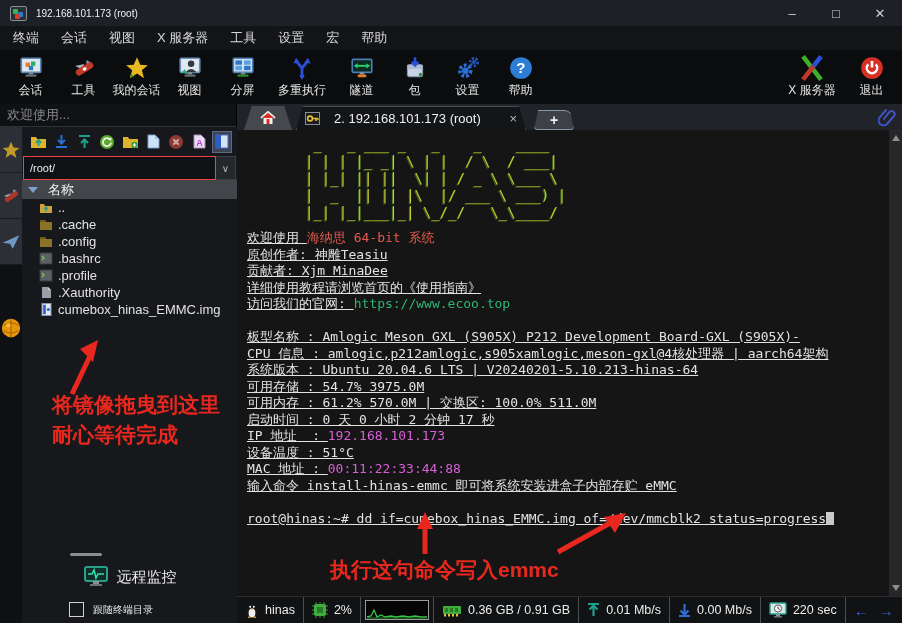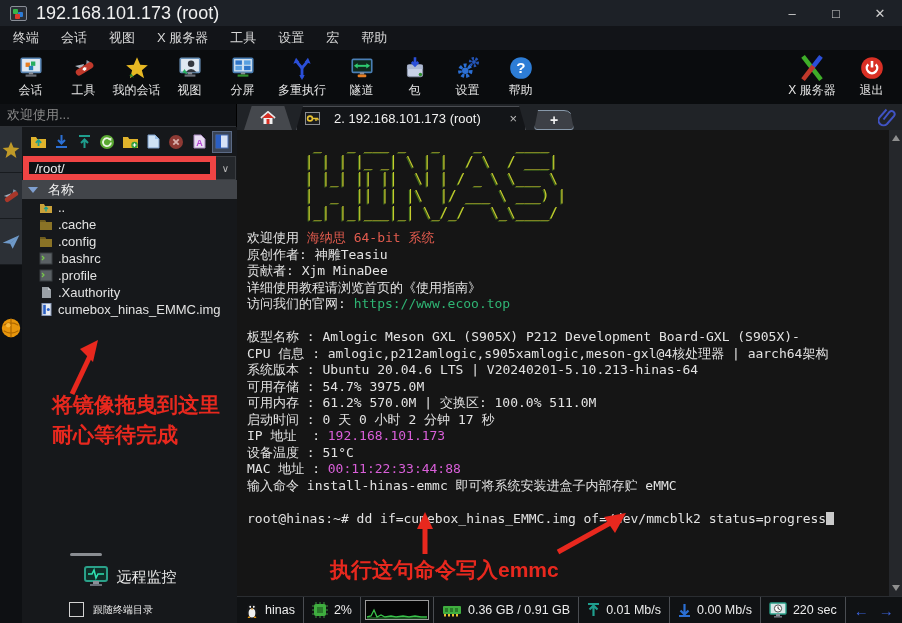--- a/index.html
+++ b/index.html
@@ -5,21 +5,21 @@
   * { margin:0; padding:0; box-sizing:border-box; }
   html,body { width:902px; height:623px; overflow:hidden; background:#0b0d10;
     font-family:"Liberation Sans", sans-serif; }
   body { position:relative; color:#e0e0e0; }
 
   
   .titlebar { height:26px; background:#1d2127; display:flex; align-items:center; }
   .titlebar .appicon { width:17px; height:15px; margin:0 9px 0 10px; position:relative;
     background:#2a2e35; border:1px solid #8a8f98; border-radius:2px; }
   .titlebar .appicon i { position:absolute; width:5px; height:5px; }
-  .titlebar .title { font-size:18px; color:#f0f0f0; }
+  .titlebar .title { font-size:10px; color:#f0f0f0; }
   .winbtns { margin-left:auto; display:flex; height:100%; }
   .winbtn { width:44px; height:100%; display:flex; align-items:center; justify-content:center;
     color:#cfcfcf; font-size:13px; }
 
   
   .menubar { height:24px; background:#121418; display:flex; align-items:center; padding-left:2px; }
   .menu-item { padding:0 11px; font-size:13px; color:#d8d8d8; height:100%; display:flex; align-items:center; }
 
   
   .toolbar { height:54px; background:#0a0c0e; display:flex; align-items:center; padding:0 4px; }
@@ -41,21 +41,21 @@
   .strip { width:30px; background:#0e1013; display:flex; flex-direction:column; }
   .strip-btn { height:46px; background:#2c3036; border-bottom:1px solid #181b1f;
     display:flex; align-items:center; justify-content:center; }
   .strip-globe { margin-top:52px; display:flex; justify-content:center; }
 
   .filepanel { flex:1; display:flex; flex-direction:column; min-height:0; background:#16181b; }
   .file-toolbar { height:29px; display:flex; align-items:center; gap:3px; padding:0 2px 0 6px; }
   .ft-btn { width:20px; height:22px; display:flex; align-items:center; justify-content:center; }
   .ft-btn.active { background:#3a4456; border:1px solid #5b6a85; }
   .path-row { height:24px; display:flex; margin:0 1px; }
-  .path-input { flex:1; background:#0f1114; border:6px solid #ef4444; font-size:13px;
+  .path-input { flex:1; background:#0f1114; border:1px solid #ef4444; font-size:11px;
     color:#ececec; display:flex; align-items:center; padding-left:6px; }
   .path-drop { width:20px; background:#24272b; border:1px solid #3a3d41; border-left:none;
     color:#b8b8b8; font-size:10px; display:flex; align-items:center; justify-content:center; }
   .list-header { height:19px; background:#42454a; display:flex; align-items:center; gap:10px;
     padding-left:6px; font-size:13px; color:#f2f2f2; }
   .list-header .tri { width:0; height:0; border-left:5px solid transparent; border-right:5px solid transparent;
     border-top:6px solid #7f9fd0; }
   .file-list { flex:1; position:relative; overflow:hidden; }
   .file-row { height:17px; display:flex; align-items:center; padding-left:17px; font-size:13px; color:#e2e2e2; }
   .file-row .fi { width:14px; height:13px; margin-right:5px; flex:0 0 14px; }
@@ -86,21 +86,21 @@
   .tab-plus span { color:#f2f2f2; font-weight:bold; font-size:14px; }
   .paperclip { position:absolute; right:6px; top:3px; }
 
   .terminal { flex:1; background:#151515; position:relative; font-family:"DejaVu Sans Mono", monospace;
     overflow:hidden; }
   .term-inner { padding:6px 20px 0 10px; }
   .ascii { font-size:14px; line-height:17px; color:#c6cc2d; text-shadow:-1px 1px 0 #41701c;
     margin-left:58px; white-space:pre; font-family:"DejaVu Sans Mono", monospace; }
   .term-lines { margin-top:9px; font-size:13px; line-height:16.5px; white-space:pre-wrap; }
   .term-line { min-height:16.5px; white-space:pre; }
-  .c-w { color:#e2e2e2; }
+  .c-w { color:#e2e2e2;text-decoration:underline; }
   .c-r { color:#e25b4e; }
   .c-g { color:#2fb473; }
   .c-m { color:#d95fd9; }
   .cursor { display:inline-block; width:8px; height:13px; background:#c9c9c9; vertical-align:-2px; }
 
   .term-scrollbar { position:absolute; right:0; top:0; bottom:0; width:13px; background:#25272b; }
   .sb-up, .sb-down { position:absolute; left:3px; width:0; height:0;
     border-left:4px solid transparent; border-right:4px solid transparent; }
   .sb-up { top:5px; border-bottom:6px solid #8f8f8f; }
   .sb-down { bottom:5px; border-top:6px solid #8f8f8f; }

